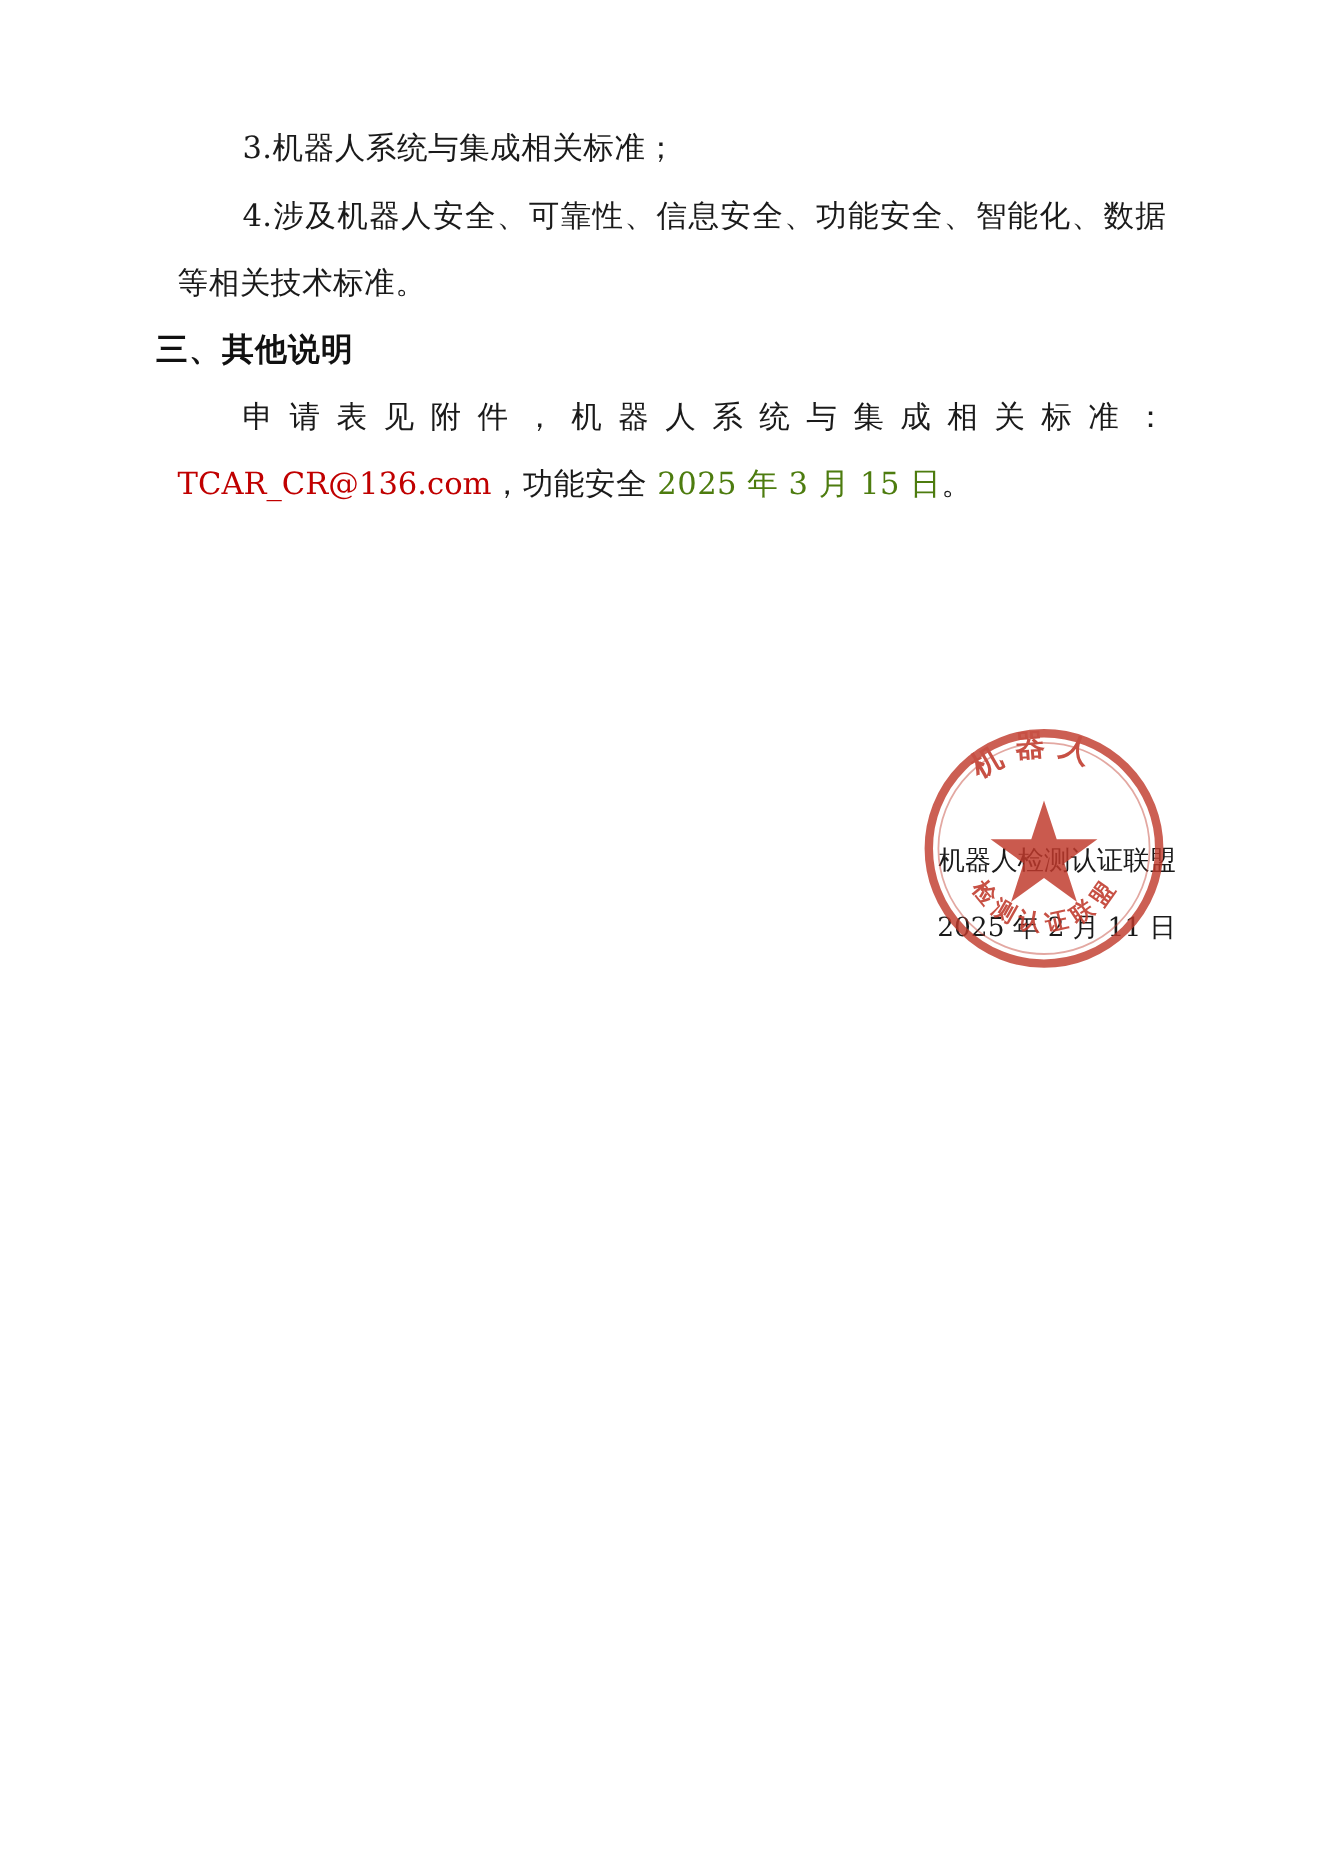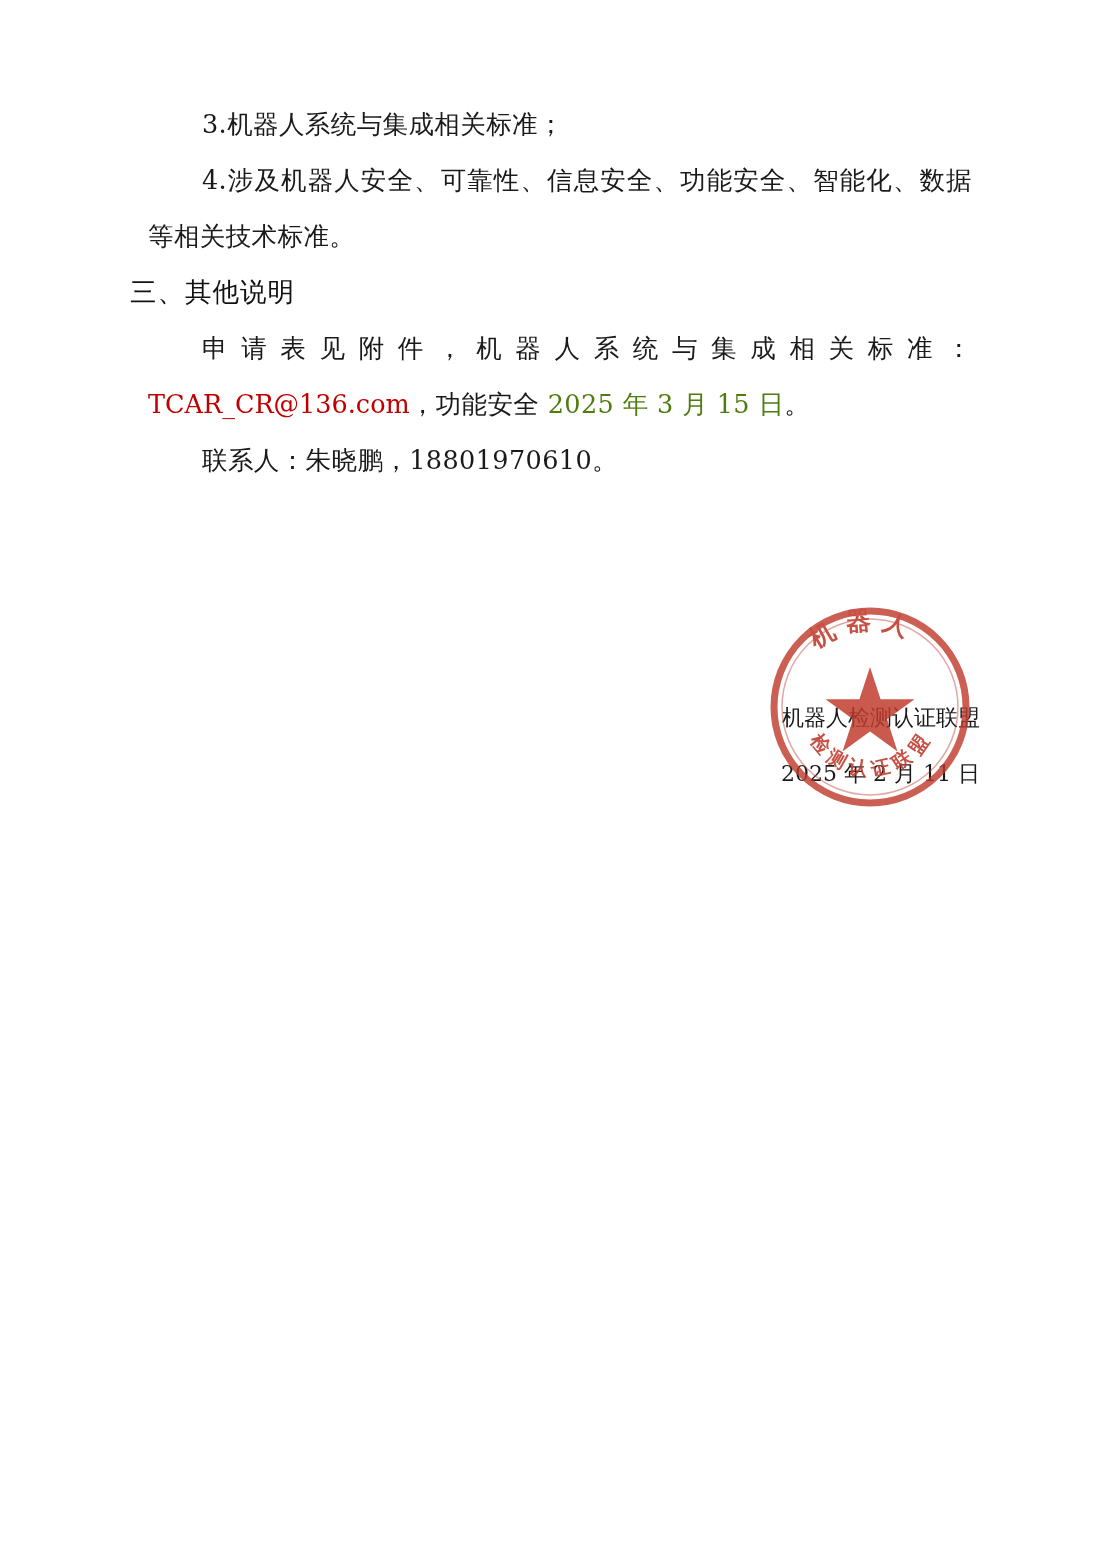--- a/index.html
+++ b/index.html
@@ -35,21 +35,21 @@
     text-align: justify;
     margin: 0 0 0 18px;
     color: #1a1a1a;
   }
   .indent {
     text-indent: 54px;
   }
   .heading {
     font-size: 26.5px;
     line-height: 56px;
-    font-weight: normal;
+    font-weight: bold;
     color: #111111;
     margin: 0;
     letter-spacing: 1px;
   }
   .red {
     color: #4d7c0f;
   }
   .mono-red {
     color: #c00000;
     font-family: "DejaVu Serif", "Liberation Serif", serif;
@@ -91,21 +91,20 @@
 
     <p class="para indent">4.涉及机器人安全、可靠性、信息安全、功能安全、智能化、数据等相关技术标准。</p>
 
     <h2 class="heading">三、其他说明</h2>
 
 
     <p class="para indent">
       <span>申请表见附件，机器人系统与集成相关标准：</span><span class="mono-red">TCAR_CR@136.com</span><span>，功能安全 </span><span class="red">2025 年 3 月 15 日</span><span>。</span>
     </p>
 
-    <p class="para indent">联系人：朱晓鹏，18801970610。</p>
 
   </div>
 
   <div class="sig-block">
     <div class="sig-line">机器人检测认证联盟</div>
     <div class="sig-line">2025 年 2 月 11 日</div>
   </div>
 
   <div class="stamp">
     <svg viewBox="0 0 208 208" width="208" height="208" xmlns="http://www.w3.org/2000/svg">

